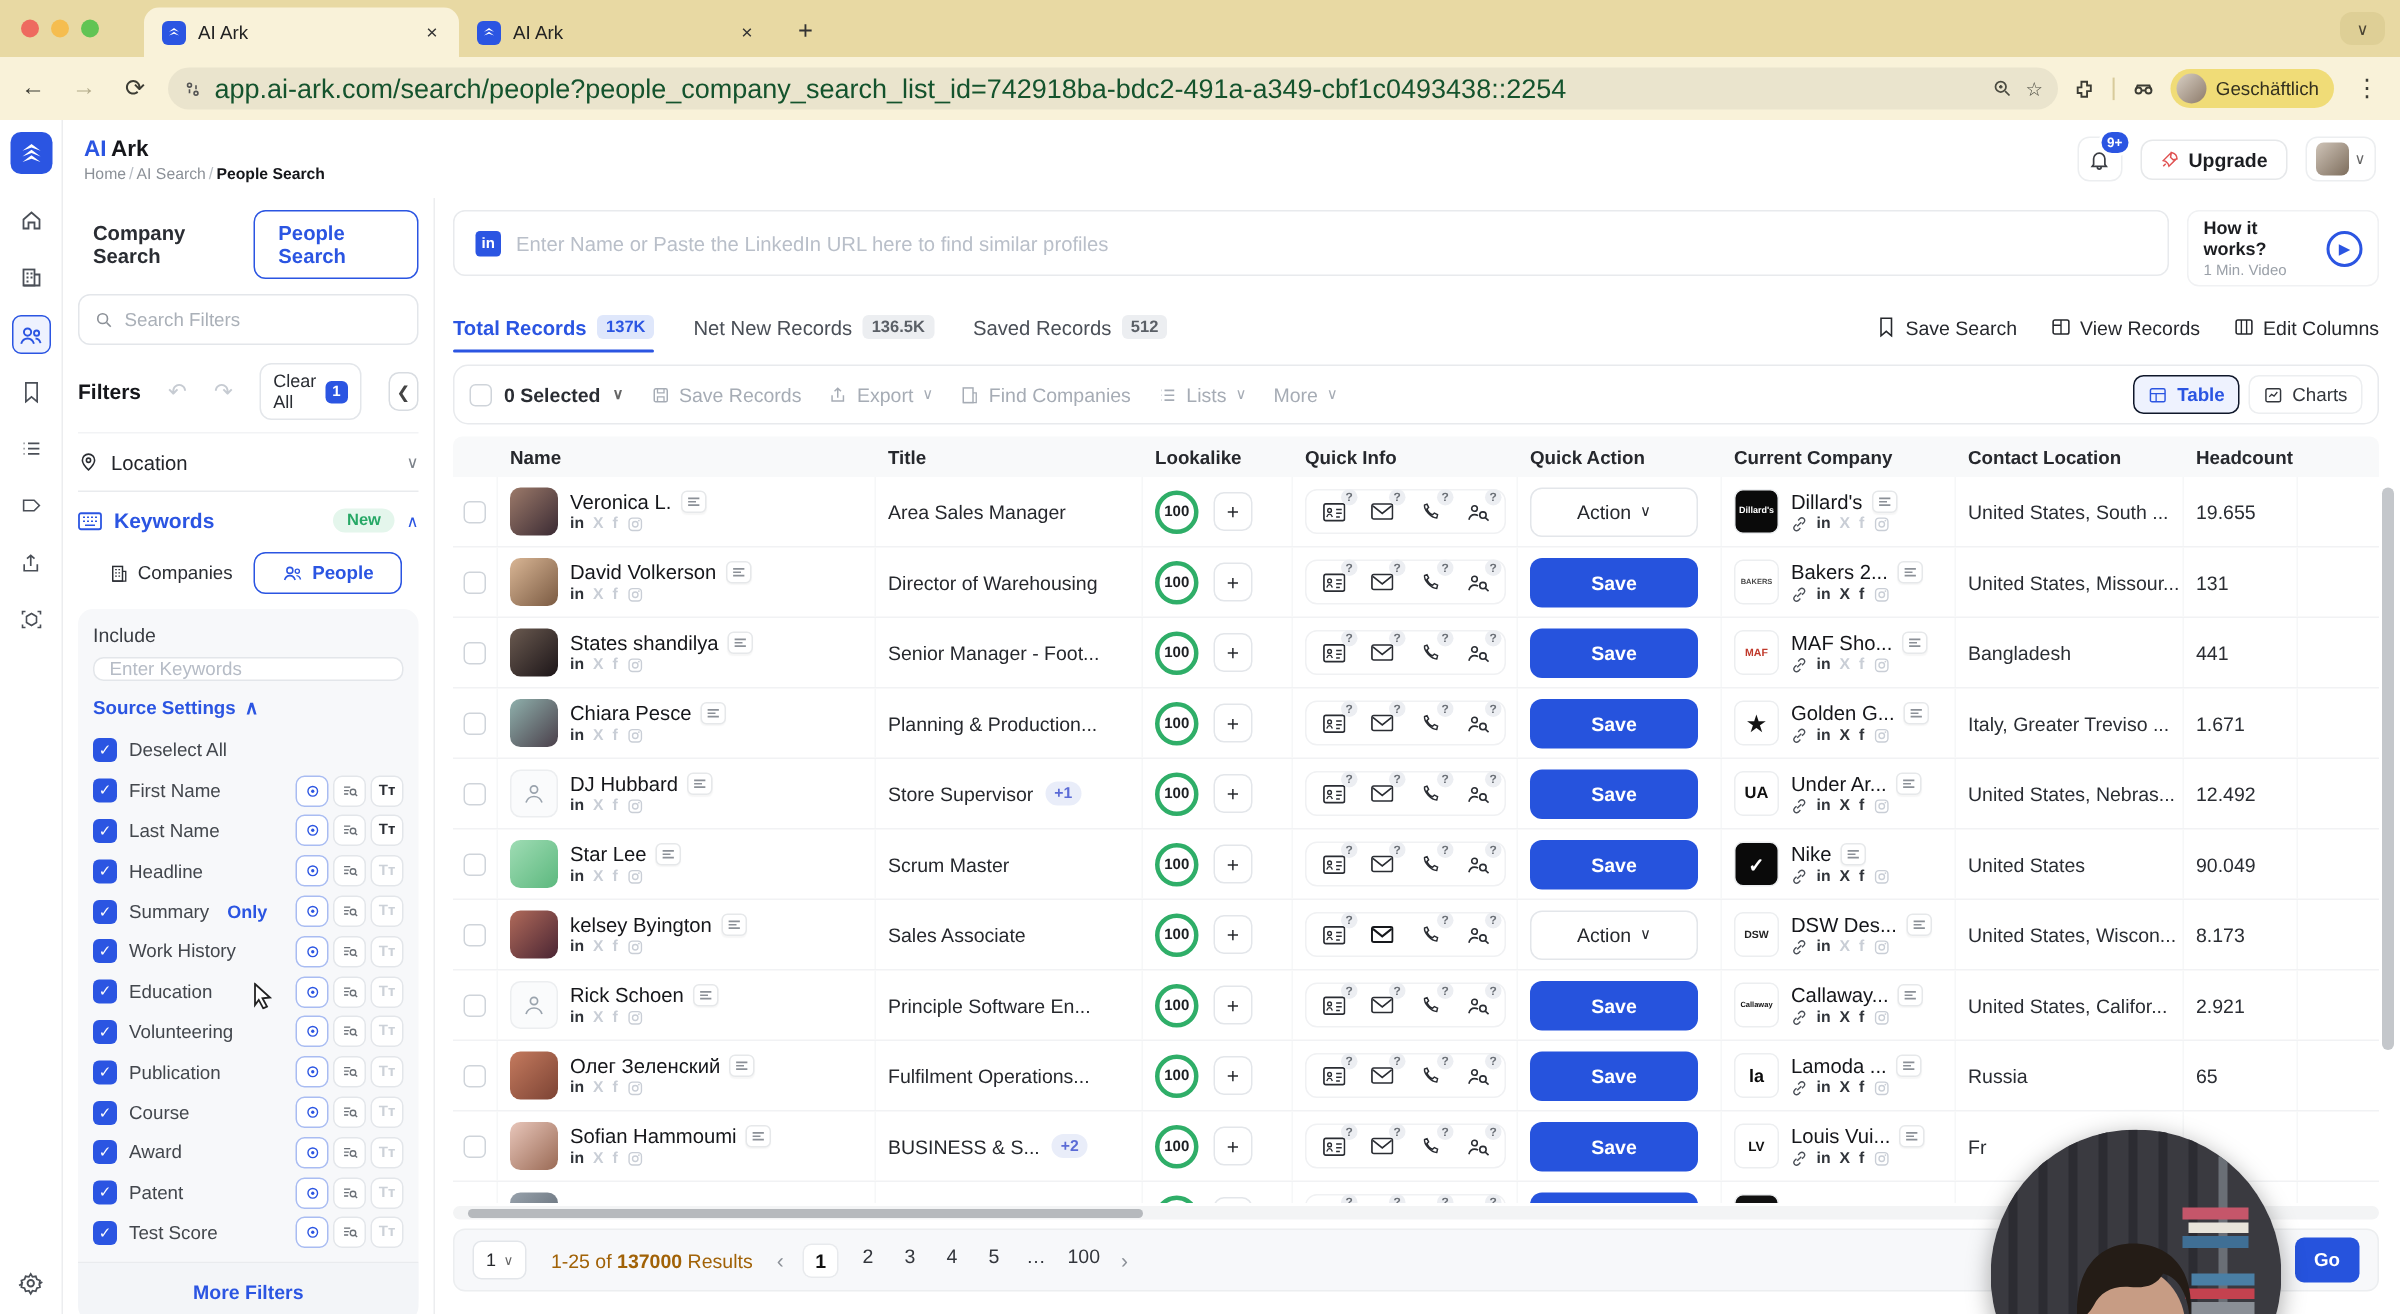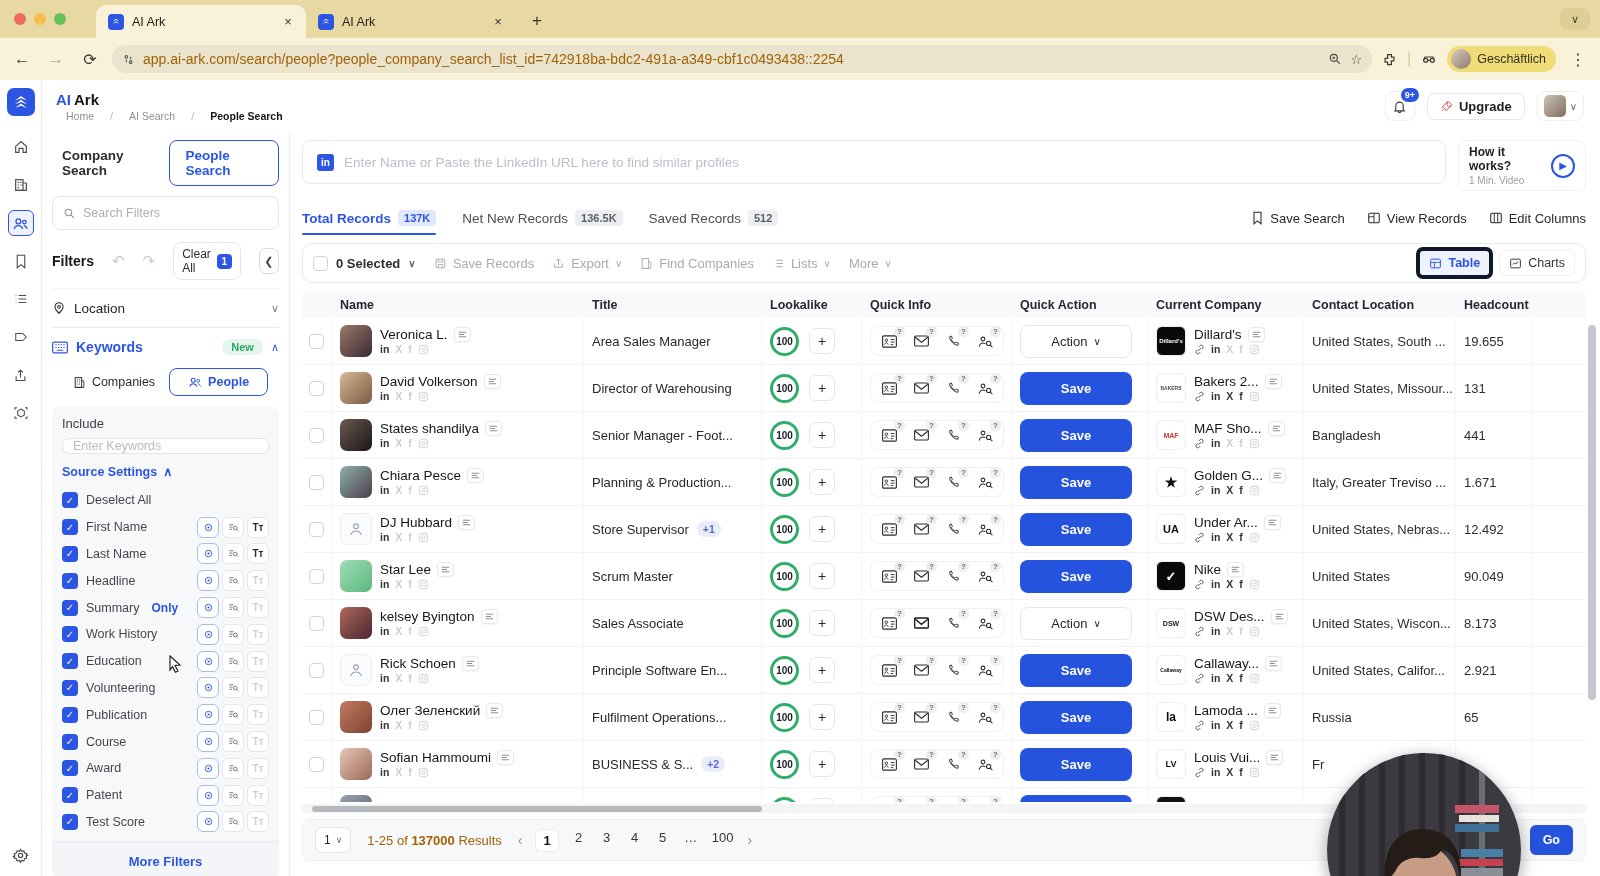--- a/index.html
+++ b/index.html
@@ -21,39 +21,39 @@
   .btab + .btab { position:relative; }
   .fav { width:16px; height:16px; border-radius:4px; background:#2b55e2; display:flex; align-items:center; justify-content:center; flex:none; }
   .btab .ttl { flex:1; white-space:nowrap; overflow:hidden; }
   .tclose { color:#333; font-size:13px; width:16px; text-align:center; border-radius:4px; }
   .newtab { width:26px; height:26px; margin:0 0 4px 8px; font-size:17px; color:#333; display:flex; align-items:center; justify-content:center; border-radius:6px; }
   .tabsearch { position:absolute; right:10px; top:8px; width:30px; height:22px; border-radius:8px; background:#decf96; color:#4a4433; font-size:11px; display:flex; align-items:center; justify-content:center; }
   .navbar { height:42px; background:#f9f2d9; display:flex; align-items:center; padding:0 10px; gap:10px; }
   .navico { color:#3c3c34; font-size:16px; width:24px; text-align:center; }
   .navico.dis { color:#b4ac8c; }
   .urlbar { flex:1; height:28px; background:#eae4cd; border-radius:14px; display:flex; align-items:center; padding:0 10px; gap:8px; }
-  .urltext { flex:1; font-size:14px; color:#a16207; white-space:nowrap; overflow:hidden; }
+  .urltext { flex:1; font-size:18px; color:#14532d; white-space:nowrap; overflow:hidden; }
   .uico { color:#4a4a40; font-size:13px; }
   .chip { display:flex; align-items:center; gap:6px; background:#f0dc77; border-radius:14px; padding:3px 10px 3px 4px; font-size:12.5px; color:#33301f; }
   .chip .cav { width:20px; height:20px; border-radius:50%; background:linear-gradient(135deg,#d8cfc4,#8c7a6a); }
 
   
   .app { height:796px; display:flex; position:relative; }
   .rail { width:42px; border-right:1px solid #ecedef; display:flex; flex-direction:column; align-items:center; padding:8px 0; gap:10px; }
   .rlogo { width:28px; height:28px; border-radius:7px; background:#2b55e2; display:flex; align-items:center; justify-content:center; margin-bottom:8px; }
   .ric { width:26px; height:26px; border-radius:6px; display:flex; align-items:center; justify-content:center; color:#4a4f57; }
   .ric.active { background:#eef2fe; border:1px solid #2b55e2; color:#2b55e2; }
   .ric svg { stroke:currentColor; }
   .rail .spacer { flex:1; }
 
   .appright { flex:1; display:flex; flex-direction:column; min-width:0; }
   .appheader { height:52px; display:flex; align-items:center; padding:0 16px 0 14px; }
   .brand { font-size:15px; font-weight:bold; }
   .brand .a { color:#2b55e2; } .brand .b { color:#15161a; margin-left:3px; }
-  .crumbs { font-size:10.5px; color:#8b9097; margin-top:2px; display:flex; gap:16px; align-items:center;margin-left:10px; }
+  .crumbs { font-size:10.5px; color:#8b9097; margin-top:2px; display:flex; gap:2px; align-items:center; }
   .crumbs .sep { color:#b9bec5; font-size:11px; }
   .crumbs .last { color:#15161a; font-weight:bold; }
   .hdr-right { margin-left:auto; display:flex; align-items:center; gap:12px; }
   .bellwrap { position:relative; width:30px; height:30px; border:1px solid #eceef0; border-radius:8px; display:flex; align-items:center; justify-content:center; }
   .bellbadge { position:absolute; top:-6px; right:-7px; background:#2b55e2; color:#fff; font-size:9px; font-weight:bold; border-radius:9px; padding:2px 4px; border:2px solid #fff; }
   .upbtn { display:flex; align-items:center; gap:6px; border:1px solid #e6e8ea; border-radius:8px; padding:5px 12px; font-size:13px; font-weight:bold; color:#1c1e22; background:#fff; }
   .uav { display:flex; align-items:center; gap:4px; border:1px solid #eceef0; border-radius:8px; padding:3px 6px; }
   .uav .pic { width:22px; height:22px; border-radius:5px; background:linear-gradient(135deg,#cfc4b8,#7d6d5c); }
   .uav .ch { color:#666; font-size:10px; }
 
@@ -120,21 +120,21 @@
   .rtab.active::after { content:""; position:absolute; left:0; right:0; bottom:0; height:2.5px; background:#2b55e2; border-radius:2px; }
   .topactions { margin-left:auto; display:flex; gap:22px; align-items:center; }
   .tact { display:flex; align-items:center; gap:6px; font-size:13px; color:#26282d; }
 
   .toolbar { border:1px solid #e8eaed; border-radius:10px; height:40px; display:flex; align-items:center; padding:0 10px; gap:18px; margin-bottom:8px; }
   .selgrp { display:flex; align-items:center; gap:8px; font-size:13px; font-weight:bold; color:#2a2d33; }
   .cb-empty { width:15px; height:15px; border:1.5px solid #cfd4da; border-radius:4px; background:#fff; display:inline-block; flex:none; }
   .tbbtn { display:flex; align-items:center; gap:6px; font-size:13px; color:#a6acb5; }
   .viewtoggle { margin-left:auto; display:flex; gap:6px; align-items:center; }
   .vt { display:flex; align-items:center; gap:6px; font-size:12.5px; padding:5px 9px; border-radius:7px; }
-  .vt.table { border:4px solid #0f172a; background:#eef2fe; color:#2b55e2; font-weight:bold; }
+  .vt.table { border:1px solid #0f172a; background:#eef2fe; color:#2b55e2; font-weight:bold; }
   .vt.charts { color:#33363c; border:1px solid #eceef0; }
 
   
   .tablewrap { position:relative; }
   .grid { display:grid; grid-template-columns:30px 252px 178px 100px 150px 136px 156px 152px 76px; }
   .thead { background:#f8f9fa; border-radius:6px 6px 0 0; height:27px; align-items:center; font-size:12.5px; font-weight:bold; color:#26282d; }
   .thead > div { padding-left:8px; }
   .rowsview { height:484px; overflow:hidden; }
   .trow { height:47px; border-bottom:1px solid #f1f2f4; align-items:center; }
   .cl { padding-left:8px; height:100%; display:flex; align-items:center; border-right:1px solid #f6f7f8; overflow:hidden; }

